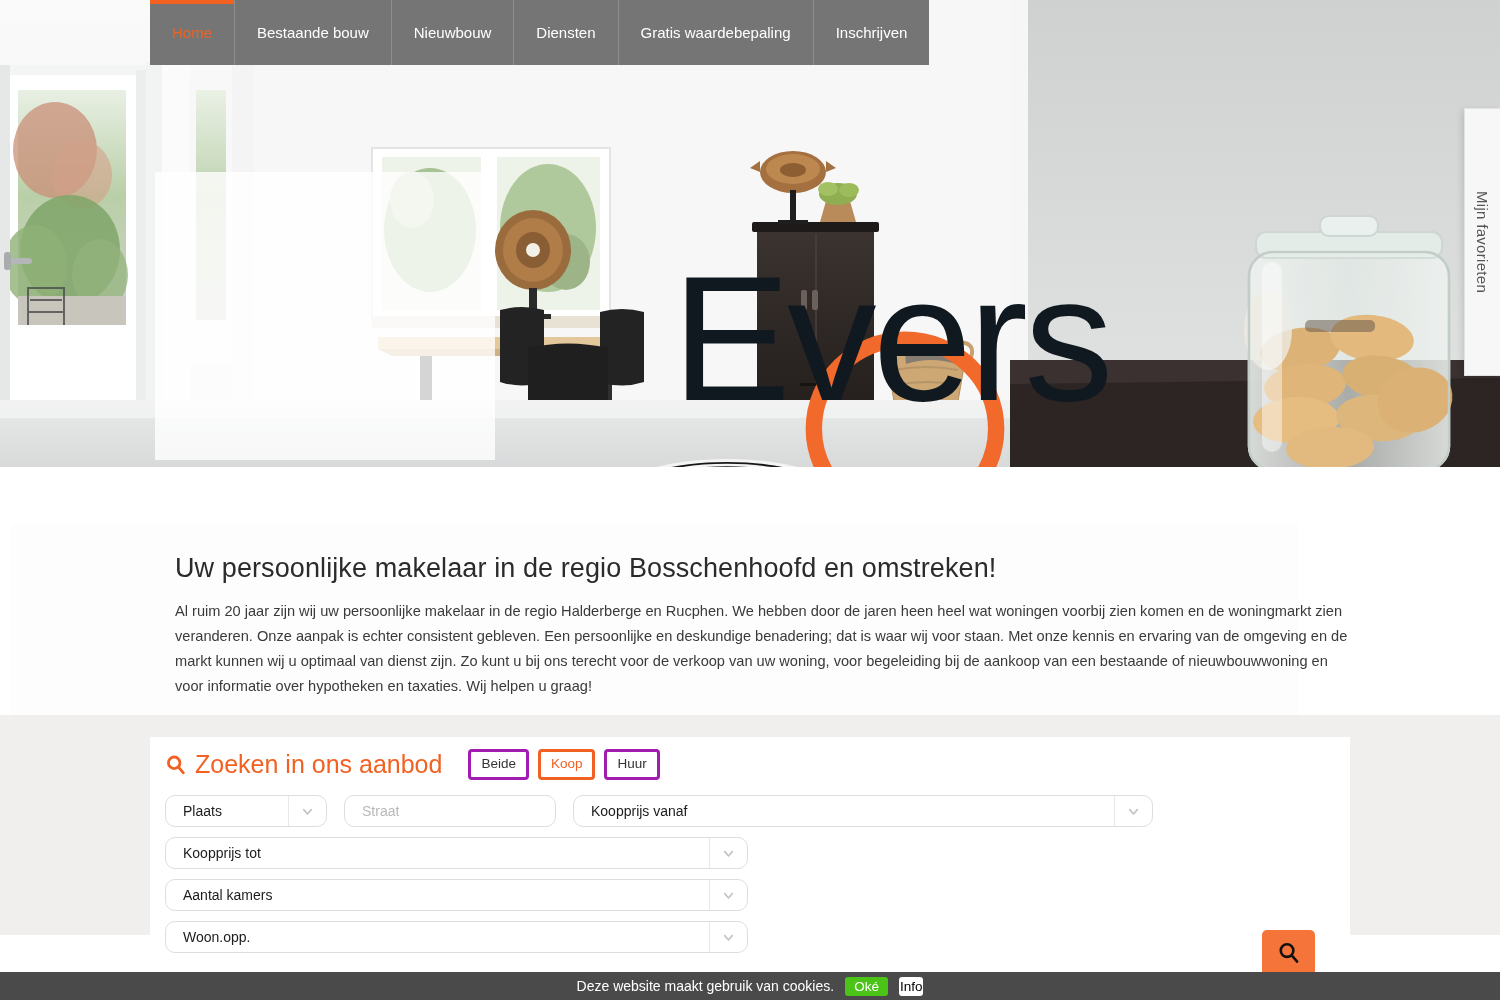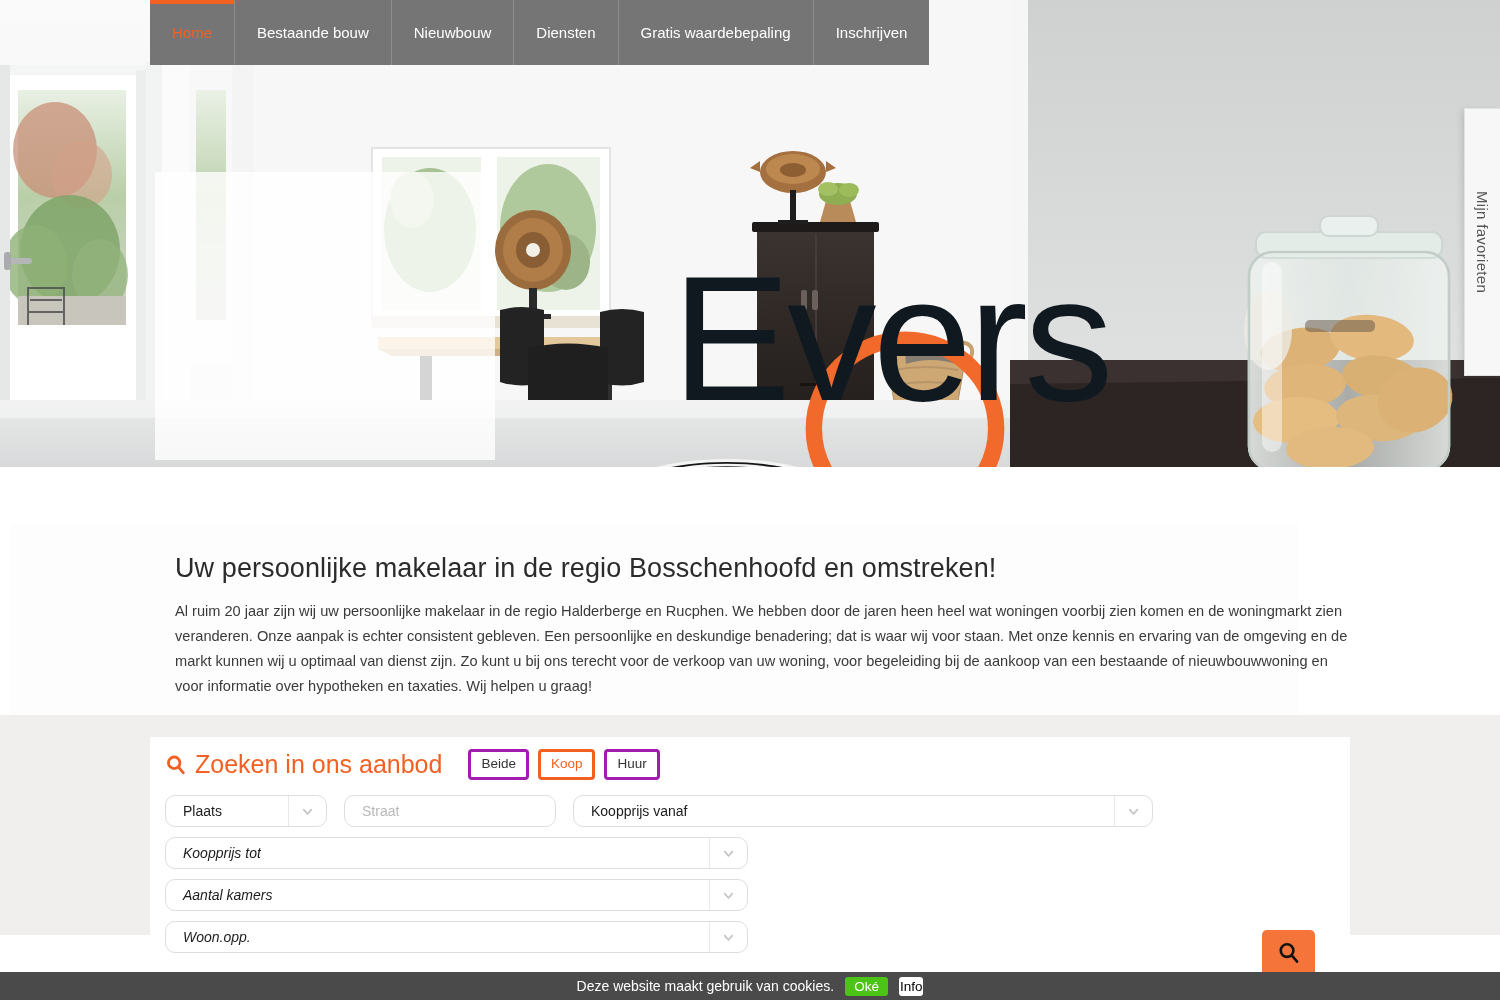--- a/index.html
+++ b/index.html
@@ -128,21 +128,21 @@
     border-left: 1px solid #e8e8e6;
     display: flex; align-items: center; justify-content: center;
     cursor: pointer;
   }
   .field.select { cursor: pointer; }
   .caret svg { display: block; }
 
   .f-plaats { width: 162px; }
   .f-straat { width: 212px; }
   .f-koopvanaf { width: 580px; }
-  .f-wide { width: 583px; font-style: italic; }
+  .f-wide { width: 583px; }
 
   .search-btn {
     position: absolute; right: 35px; bottom: 22px;
     width: 53px; height: 48px;
     background: #f5743a; border: none; border-radius: 5px;
     display: flex; align-items: center; justify-content: center;
     cursor: pointer;
   }
 
   

